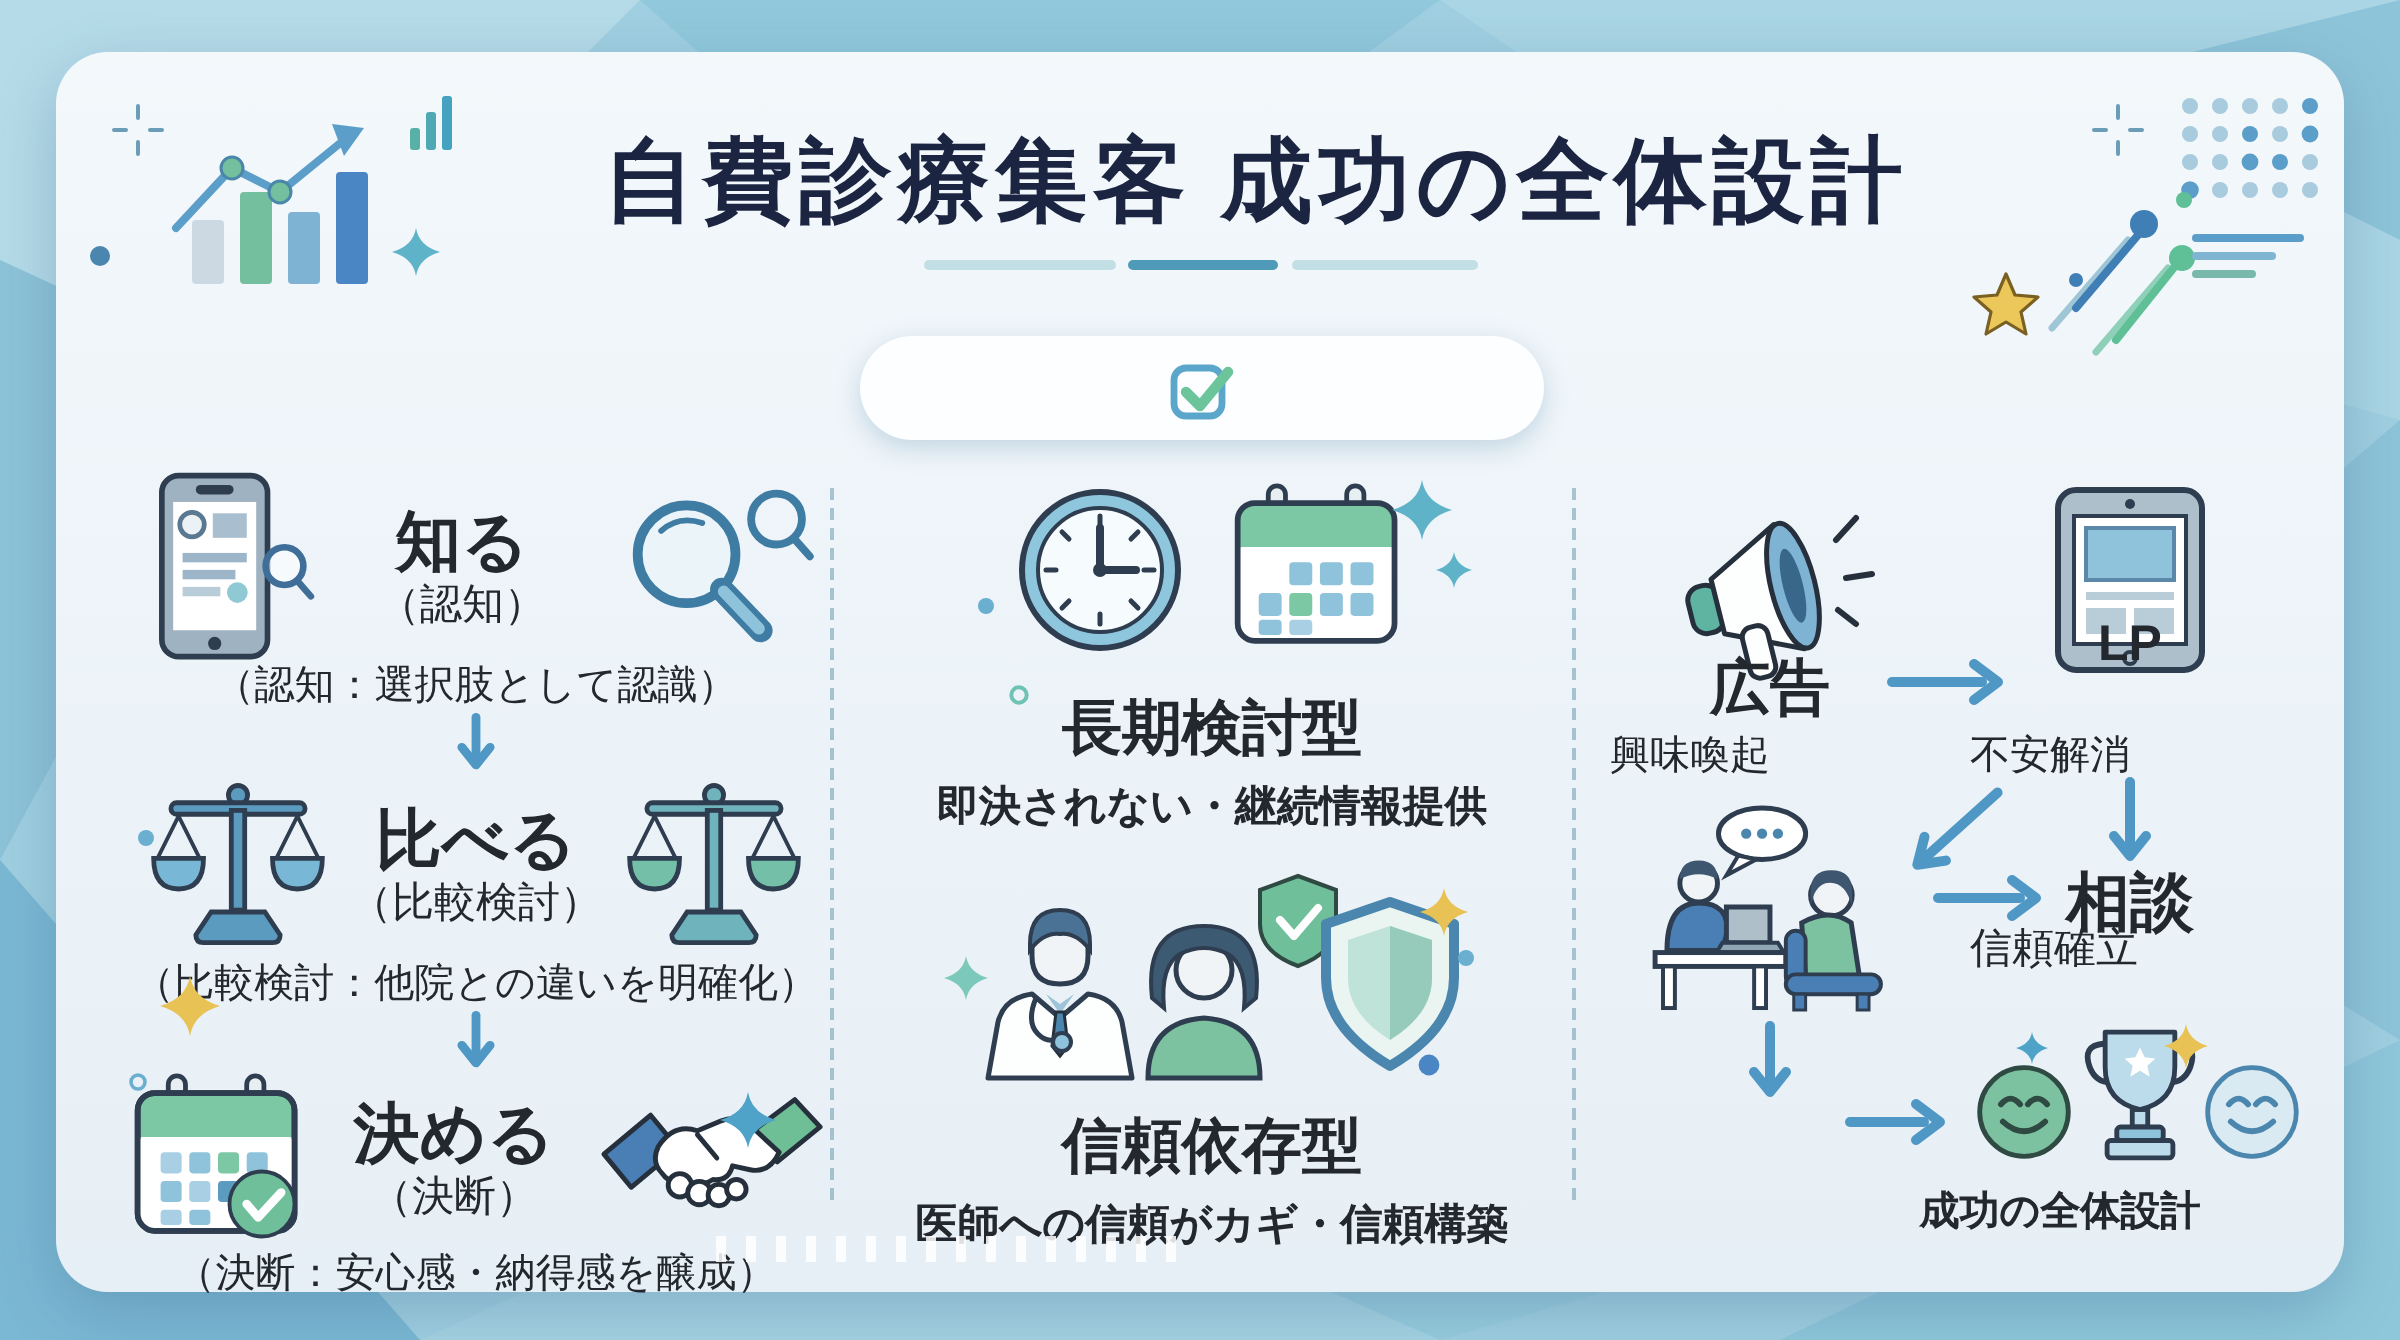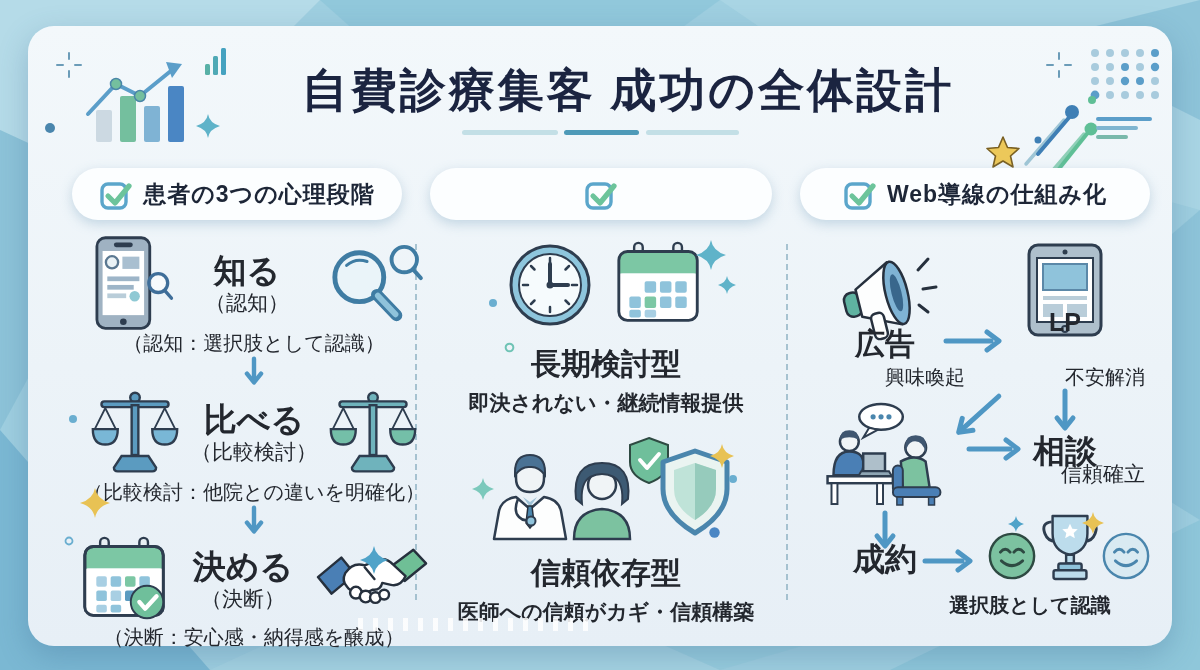--- a/index.html
+++ b/index.html
@@ -18,35 +18,35 @@
   .u2{left:536px;width:75px;background:#4e9ab8;}
   .u3{left:618px;width:93px;background:#c3dfe6;}
   .pill{position:absolute;top:142px;height:52px;border-radius:27px;background:#fcfeff;
         box-shadow:0 4px 12px rgba(140,175,200,.45);display:flex;align-items:center;
         justify-content:center;gap:10px;}
   .pill span{font-size:23px;font-weight:700;color:#1d2637;letter-spacing:1px;}
   .p1{left:44px;width:330px;} .p2{left:402px;width:342px;} .p3{left:772px;width:350px;}
   .divider{position:absolute;top:218px;height:356px;width:0;border-left:2px dashed rgba(120,162,182,.6);}
   .d1{left:387px;} .d2{left:758px;}
   .col{position:absolute;display:flex;flex-direction:column;align-items:center;}
-  .col1{left:46px;top:212px;width:360px;}
+  .col1{left:30px;top:212px;width:360px;}
   .col2{left:398px;top:212px;width:360px;text-align:right;}
   .col3{left:772px;top:216px;width:372px;height:382px;display:block;}
   .srow{display:flex;align-items:center;justify-content:center;gap:6px;height:92px;}
   .stxt{width:134px;text-align:center;}
   .stage-title{font-size:33px;font-weight:700;color:#23272e;line-height:1.05;}
   .stage-sub{font-size:21px;color:#23272e;line-height:1.1;margin-top:2px;}
   .note{font-size:20px;color:#23272e;text-align:right;line-height:1.15;margin-top:2px;white-space:nowrap;}
   .arr{margin:1px 0 1px 0;}
   .blk-title{font-size:30px;font-weight:700;color:#23272e;margin-top:12px;}
   .blk-desc{font-size:21px;color:#23272e;margin-top:4px;font-weight:bold;}
   .icons-row{display:flex;align-items:center;gap:20px;height:94px;}
   .people{position:relative;width:264px;height:98px;margin-top:26px;}
   .n-label{position:absolute;width:160px;text-align:center;font-size:30px;font-weight:700;color:#23272e;}
-  .n-desc{position:absolute;width:160px;text-align:right;font-size:20px;color:#23272e;}
+  .n-desc{position:absolute;width:160px;text-align:left;font-size:20px;color:#23272e;}
   .c3footer{position:absolute;left:90px;top:350px;width:280px;text-align:center;
             font-size:20px;font-weight:700;color:#23272e;}
   .ticks{position:absolute;left:330px;top:592px;width:236px;height:13px;opacity:.85;
          background:repeating-linear-gradient(90deg,#ffffff 0 5px,transparent 5px 15px);}
   .deco{position:absolute;}
 </style>
 </head>
 <body>
 
 <div class="canvas">
@@ -144,39 +144,25 @@
       <rect x="2" y="1" width="56" height="4" rx="2" fill="#5b9ec9"></rect>
       <rect x="2" y="10" width="42" height="4" rx="2" fill="#7fb5d0"></rect>
       <rect x="2" y="19" width="32" height="4" rx="2" fill="#79b9ab"></rect>
     </svg>
 
     <h1 class="title">自費診療集客 成功の全体設計</h1>
     <div class="useg u1"></div>
     <div class="useg u2"></div>
     <div class="useg u3"></div>
 
-    <div class="pill p1">
-      <svg width="34" height="34" viewBox="0 0 34 34">
-        <rect x="3" y="7" width="24" height="24" rx="6" fill="none" stroke="#5ba6cb" stroke-width="3.4"></rect>
-        <path d="M9 19l7 7L30 9" fill="none" stroke="#6cc49b" stroke-width="5.2" stroke-linecap="round" stroke-linejoin="round"></path>
-      </svg>
-      <span>患者の3つの心理段階</span>
-    </div>
     <div class="pill p2">
       <svg width="34" height="34" viewBox="0 0 34 34">
         <rect x="3" y="7" width="24" height="24" rx="6" fill="none" stroke="#5ba6cb" stroke-width="3.4"></rect>
         <path d="M9 19l7 7L30 9" fill="none" stroke="#6cc49b" stroke-width="5.2" stroke-linecap="round" stroke-linejoin="round"></path>
       </svg>
-    </div>
-    <div class="pill p3">
-      <svg width="34" height="34" viewBox="0 0 34 34">
-        <rect x="3" y="7" width="24" height="24" rx="6" fill="none" stroke="#5ba6cb" stroke-width="3.4"></rect>
-        <path d="M9 19l7 7L30 9" fill="none" stroke="#6cc49b" stroke-width="5.2" stroke-linecap="round" stroke-linejoin="round"></path>
-      </svg>
-      <span>Web導線の仕組み化</span>
     </div>
 
     <div class="divider d1"></div>
     <div class="divider d2"></div>
 
     <div class="col col1">
       <div class="srow">
         <svg width="90" height="100" viewBox="0 0 92 106">
           <rect x="12" y="4" width="56" height="96" rx="9" fill="#9fb2c2" stroke="#2e3d4f" stroke-width="3"></rect>
           <rect x="30" y="9" width="20" height="5" rx="2.5" fill="#2e3d4f"></rect>
@@ -410,21 +396,20 @@
       <svg class="abs" style="left:166px;top:194px" width="58" height="26" viewBox="0 0 58 26">
         <path d="M3 13h41" stroke="#4f97c4" stroke-width="5" stroke-linecap="round"></path>
         <polyline points="40,4 52,13 40,22" fill="none" stroke="#4f97c4" stroke-width="5" stroke-linecap="round" stroke-linejoin="round"></polyline>
       </svg>
       <div class="n-label" style="left:185px;top:188px;font-size:32px">相談</div>
       <div class="n-desc" style="left:185px;top:218px;font-size:21px">信頼確立</div>
       <svg class="abs" style="left:72px;top:268px" width="26" height="40" viewBox="0 0 26 40">
         <path d="M13 3v27" stroke="#4f97c4" stroke-width="5" stroke-linecap="round"></path>
         <polyline points="5,26 13,36 21,26" fill="none" stroke="#4f97c4" stroke-width="5" stroke-linecap="round" stroke-linejoin="round"></polyline>
       </svg>
-      <div class="n-label" style="left:5px;top:296px;font-size:32px">成約</div>
       <svg class="abs" style="left:122px;top:306px" width="54" height="26" viewBox="0 0 54 26">
         <path d="M3 13h37" stroke="#4f97c4" stroke-width="5" stroke-linecap="round"></path>
         <polyline points="36,4 48,13 36,22" fill="none" stroke="#4f97c4" stroke-width="5" stroke-linecap="round" stroke-linejoin="round"></polyline>
       </svg>
       <svg class="abs" style="left:186px;top:288px" width="52" height="52" viewBox="0 0 54 54">
         <circle cx="27" cy="27" r="23" fill="#7cc2a0" stroke="#2e4a42" stroke-width="2.5"></circle>
         <path d="M15 23 Q20 17 25 23 M29 23 Q34 17 39 23 M16 32 Q27 42 38 32" fill="none" stroke="#2e4a42" stroke-width="3" stroke-linecap="round"></path>
       </svg>
       <svg class="abs" style="left:240px;top:268px" width="60" height="76" viewBox="0 0 62 78">
         <path d="M12 12 Q1 13 5 24 Q8 32 16 32" fill="none" stroke="#2e3d4f" stroke-width="3"></path>
@@ -432,21 +417,21 @@
         <path d="M13 6 H49 V24 Q49 42 31 46 Q13 42 13 24Z" fill="#bcdcec" stroke="#2e3d4f" stroke-width="2.5" stroke-linejoin="round"></path>
         <polygon points="31,14 33.4,19 39,19.6 34.8,23.4 36,29 31,26 26,29 27.2,23.4 23,19.6 28.6,19" fill="#ffffff"></polygon>
         <rect x="27" y="46" width="8" height="9" fill="#bcdcec" stroke="#2e3d4f" stroke-width="2.5"></rect>
         <rect x="19" y="55" width="24" height="7" rx="2" fill="#8fc3db" stroke="#2e3d4f" stroke-width="2.5"></rect>
         <rect x="14" y="62" width="34" height="9" rx="2" fill="#bcdcec" stroke="#2e3d4f" stroke-width="2.5"></rect>
       </svg>
       <svg class="abs" style="left:300px;top:288px" width="52" height="52" viewBox="0 0 54 54">
         <circle cx="27" cy="27" r="23" fill="#d9eaf2" stroke="#4a86ad" stroke-width="2.5"></circle>
         <path d="M15 23 Q20 17 25 23 M29 23 Q34 17 39 23 M16 32 Q27 42 38 32" fill="none" stroke="#4a86ad" stroke-width="3" stroke-linecap="round"></path>
       </svg>
-      <div class="c3footer">選択肢として認識</div>
+      <div class="c3footer">成功の全体設計</div>
     </div>
 
     <svg class="deco" style="left:52px;top:462px" width="30" height="30" viewBox="0 0 24 24">
         <path d="M12,0 Q13.5,9 24,12 Q13.5,15 12,24 Q10.5,15 0,12 Q10.5,9 12,0Z" fill="#e8c254"></path>
       </svg>
     <svg class="deco" style="left:332px;top:520px" width="28" height="28" viewBox="0 0 24 24">
         <path d="M12,0 Q13.5,9 24,12 Q13.5,15 12,24 Q10.5,15 0,12 Q10.5,9 12,0Z" fill="#4fa3c9"></path>
       </svg>
     <svg class="deco" style="left:40px;top:388px" width="10" height="10" viewBox="0 0 10 10">
         <circle cx="5" cy="5" r="4" fill="#6aaed0"></circle>

